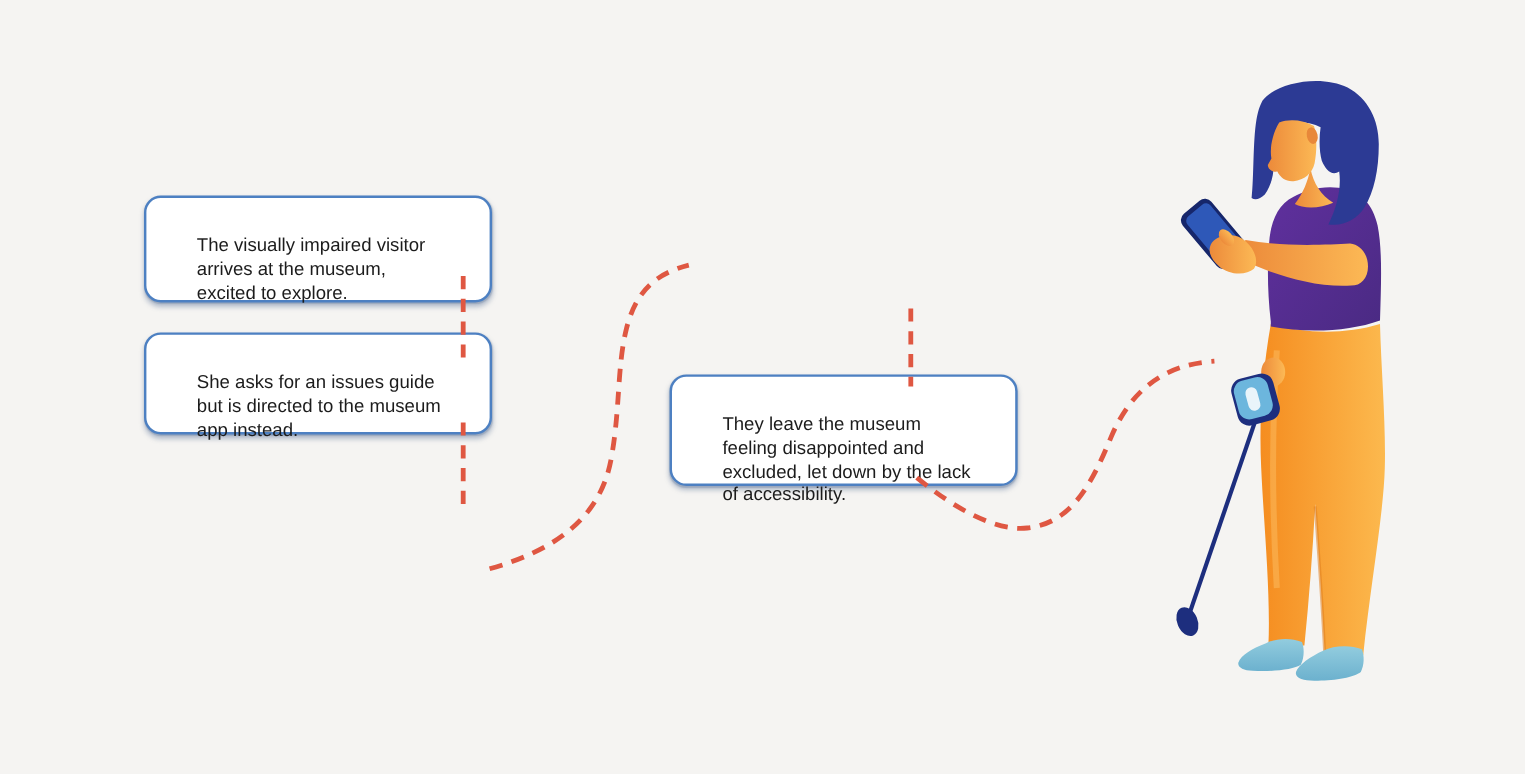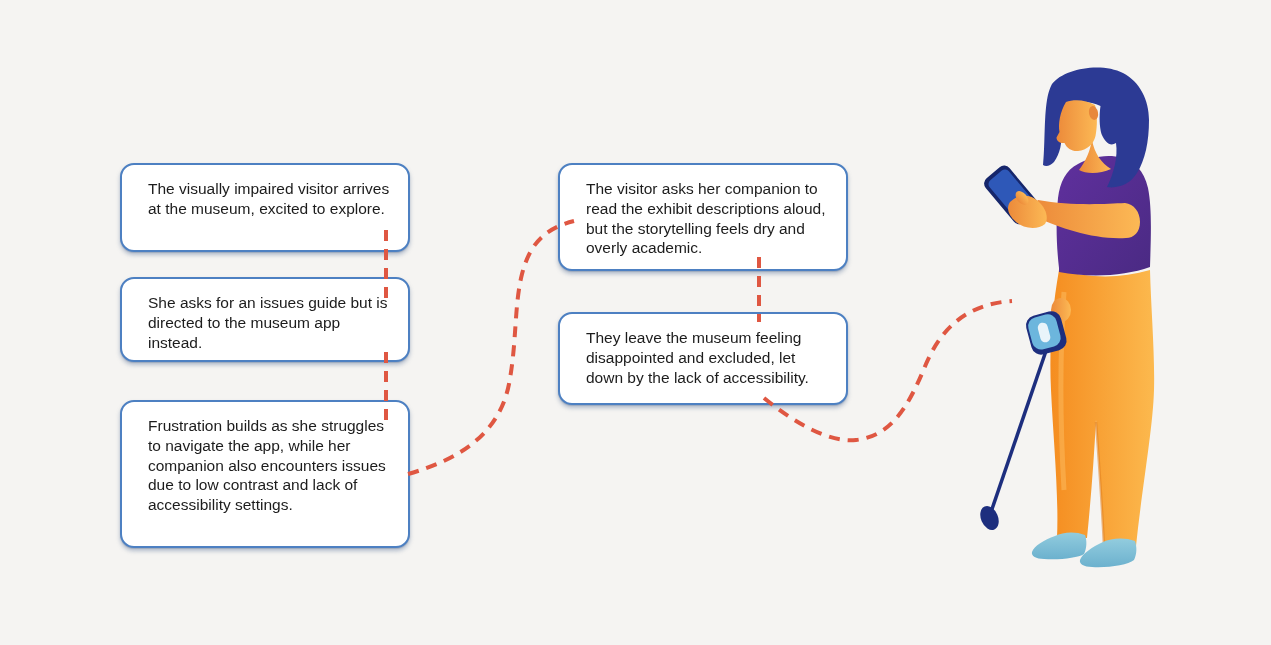--- a/index.html
+++ b/index.html
@@ -14,21 +14,21 @@
     position:absolute;
     background:#ffffff;
     border:2px solid #4d80c2;
     border-radius:14px;
     box-shadow:0 3px 4px rgba(88,112,150,.42),0 1px 1px rgba(88,112,150,.30);
     padding:14px 18px 10px 26px;
     box-sizing:border-box;
     z-index:2;
   }
   .card p{
-    margin:0;
+    margin:16px;
     font-size:15.5px;
     line-height:1.28;
     color:#1c1c1c;
   }
   .c1{left:120px;top:163px;width:290px;height:89px;}
   .c2{left:120px;top:277px;width:290px;height:85px;}
   .c3{left:120px;top:400px;width:290px;height:148px;}
   .c4{left:558px;top:163px;width:290px;height:108px;}
   .c5{left:558px;top:312px;width:290px;height:93px;}
   .connectors{
@@ -55,26 +55,20 @@
     <path d="M408 474 C465 458 500 430 509 384 C517 342 514 306 522 274 C529 247 542 229 574 221" stroke="#df5742"></path>
     <path d="M759 257 L759 322" stroke="#df5742"></path>
     <path d="M764 398 C797 425 831 443 856 440 C891 436 908 408 926 364 C941 329 966 304 1012 301" stroke="#df5742"></path>
   </svg>
 
   <div class="card c1">
     <p>The visually impaired visitor arrives at the museum, excited to explore.</p>
   </div>
   <div class="card c2">
     <p>She asks for an issues guide but is directed to the museum app instead.</p>
-  </div>
-  <div class="card c3">
-    <p>Frustration builds as she struggles to navigate the app, while her companion also encounters issues due to low contrast and lack of accessibility settings.</p>
-  </div>
-  <div class="card c4">
-    <p>The visitor asks her companion to read the exhibit descriptions aloud, but the storytelling feels dry and overly academic.</p>
   </div>
   <div class="card c5">
     <p>They leave the museum feeling disappointed and excluded, let down by the lack of accessibility.</p>
   </div>
 
   <svg class="person" width="220" height="520" viewBox="0 0 220 520">
     <defs>
       <linearGradient id="skinGrad" x1="0" y1="0" x2="1" y2="0">
         <stop offset="0" stop-color="#ec8a3a"></stop>
         <stop offset="1" stop-color="#fcb955"></stop>

